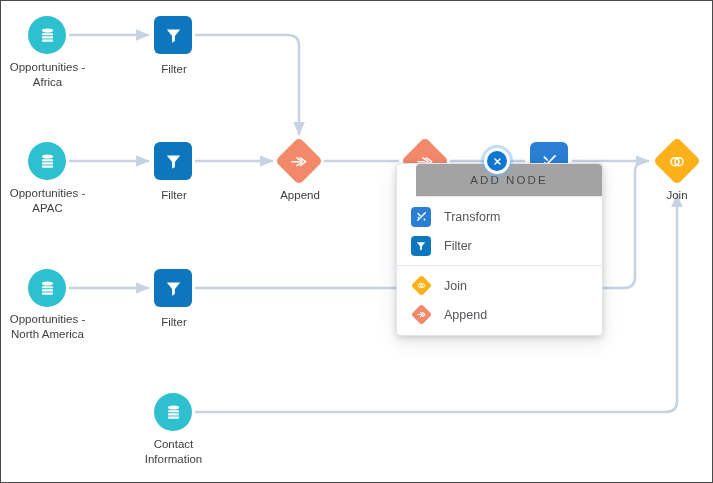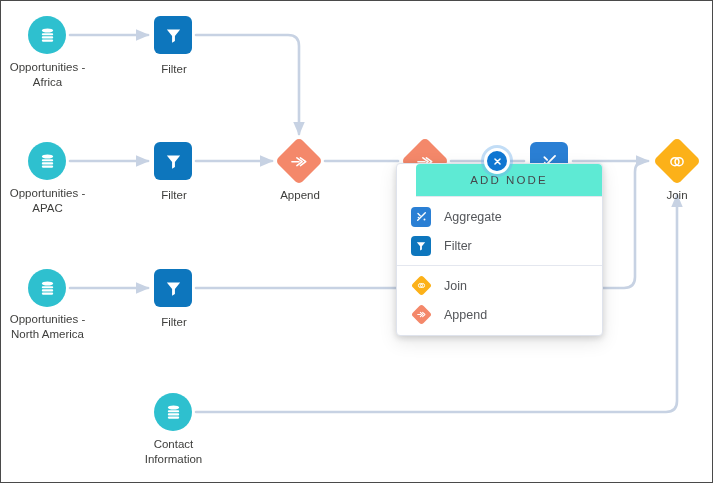--- a/index.html
+++ b/index.html
@@ -98,21 +98,21 @@
     top: 163px;
     width: 205px;
     background: #ffffff;
     border: 1px solid #dfe3ec;
     border-radius: 4px;
     box-shadow: 0 2px 6px rgba(0,0,0,0.14), 0 6px 18px rgba(0,0,0,0.10);
     z-index: 30;
   }
   #popup-header {
     height: 32px;
-    background: #5eead4;
+    background: #a3a3a3;
     border-bottom: 1px solid #e4e7ef;
     border-radius: 4px 4px 0 0;
     display: flex;
     align-items: center;
     justify-content: center;
     font-size: 11.5px;
     letter-spacing: 2.1px;
     color: #45474b;
     font-weight: 400;
     margin-left: 19px;
@@ -351,21 +351,21 @@
         <div class="menu-group">
           <div class="menu-item">
             <span class="menu-icon sq transform">
               <svg width="13" height="13" viewBox="0 0 24 24" aria-hidden="true">
                 <path d="M5 19 L19 5" stroke="#ffffff" stroke-width="2.6" stroke-linecap="round"></path>
                 <path d="M5.5 6.5 L9.5 10.5" stroke="#ffffff" stroke-width="2.6" stroke-linecap="round"></path>
                 <circle cx="17.5" cy="17.5" r="1.8" fill="#ffffff"></circle>
                 <circle cx="6.2" cy="13.8" r="1.4" fill="#ffffff"></circle>
               </svg>
             </span>
-            <span class="menu-label">Aggregate</span>
+            <span class="menu-label">Transform</span>
           </div>
 
           <div class="menu-item">
             <span class="menu-icon sq filter">
               <svg width="12" height="12" viewBox="0 0 24 24" aria-hidden="true">
                 <path d="M3.6 4.4 h16.8 l-6.6 8.2 v6.4 l-3.6 2.2 v-8.6 z" fill="#ffffff"></path>
               </svg>
             </span>
             <span class="menu-label">Filter</span>
           </div>

